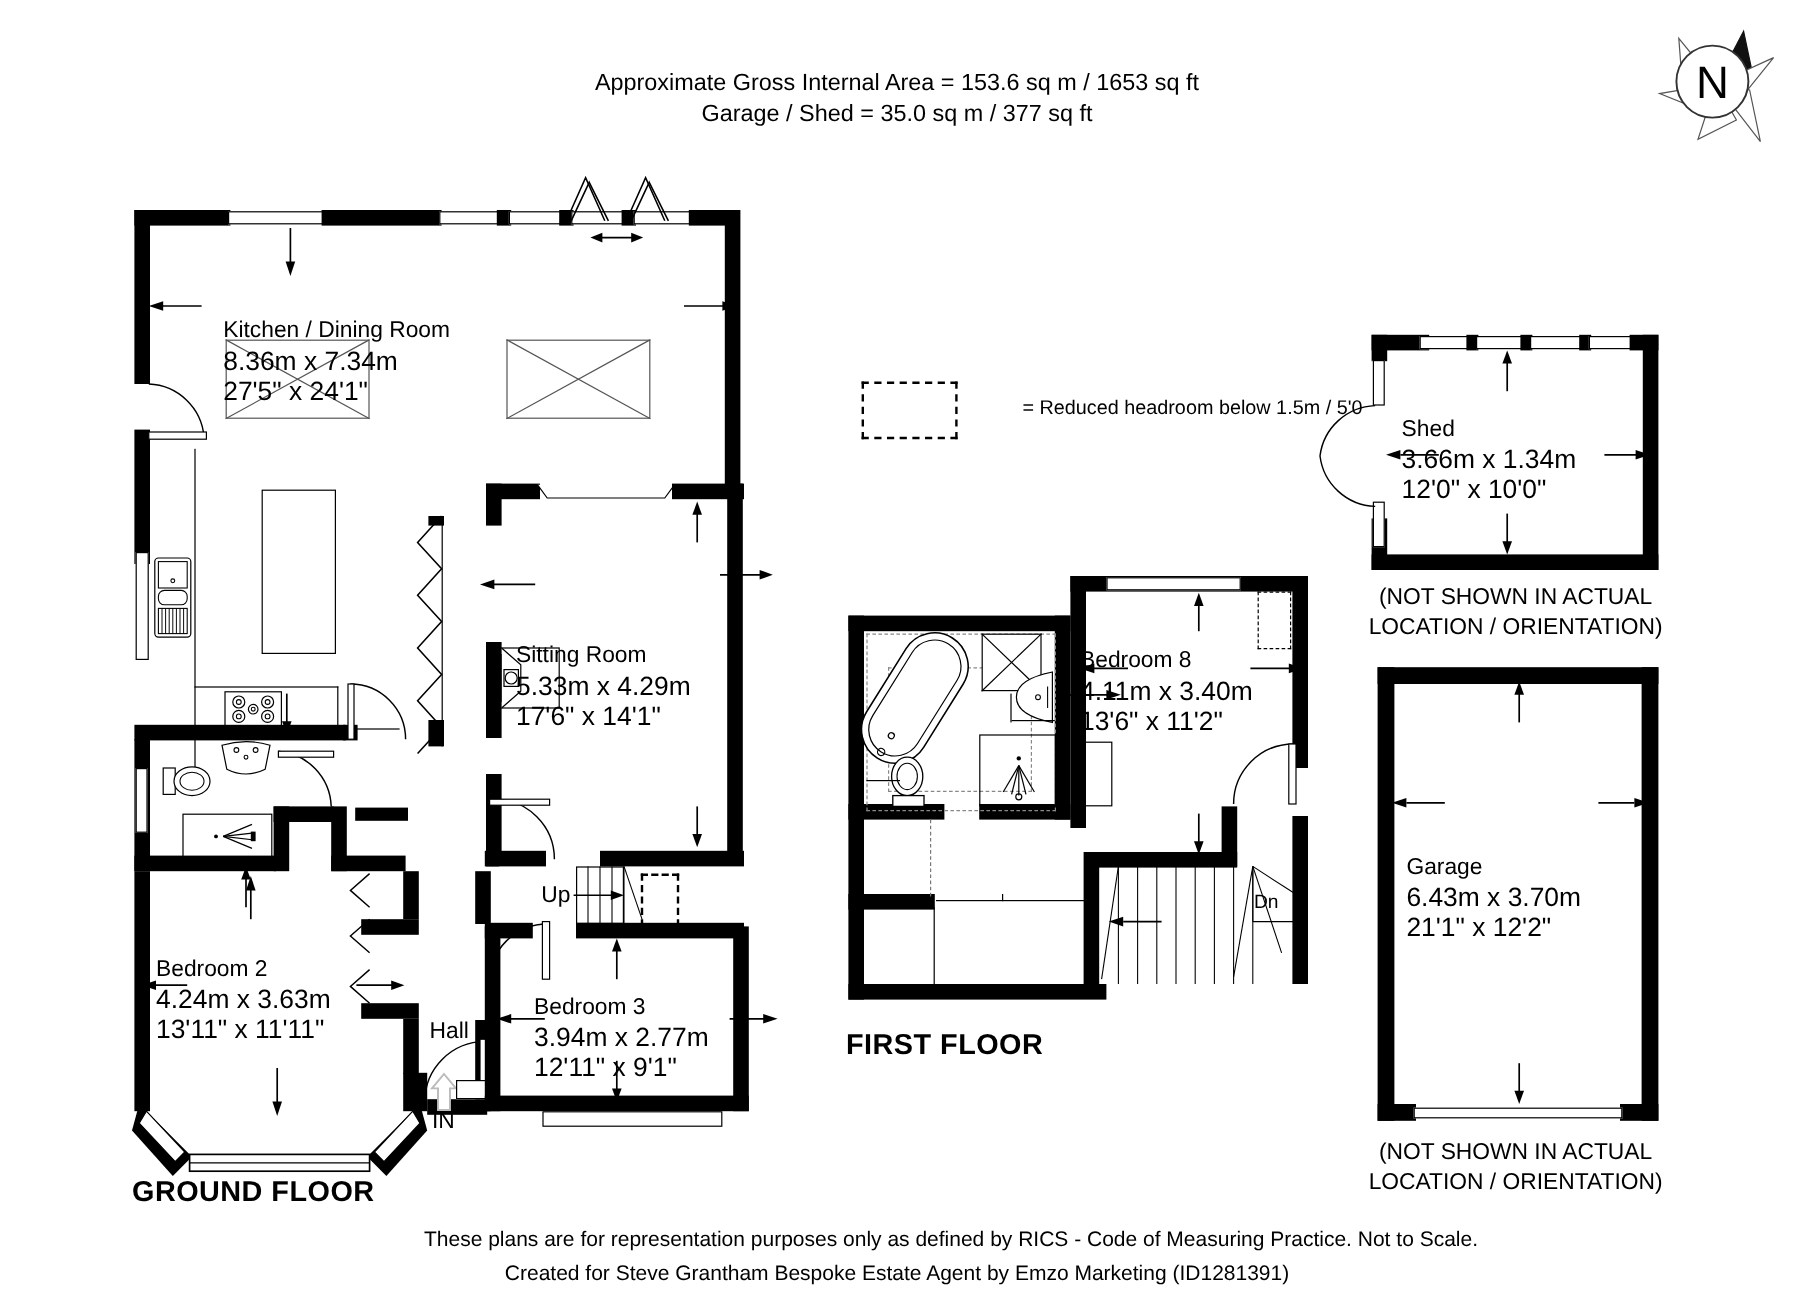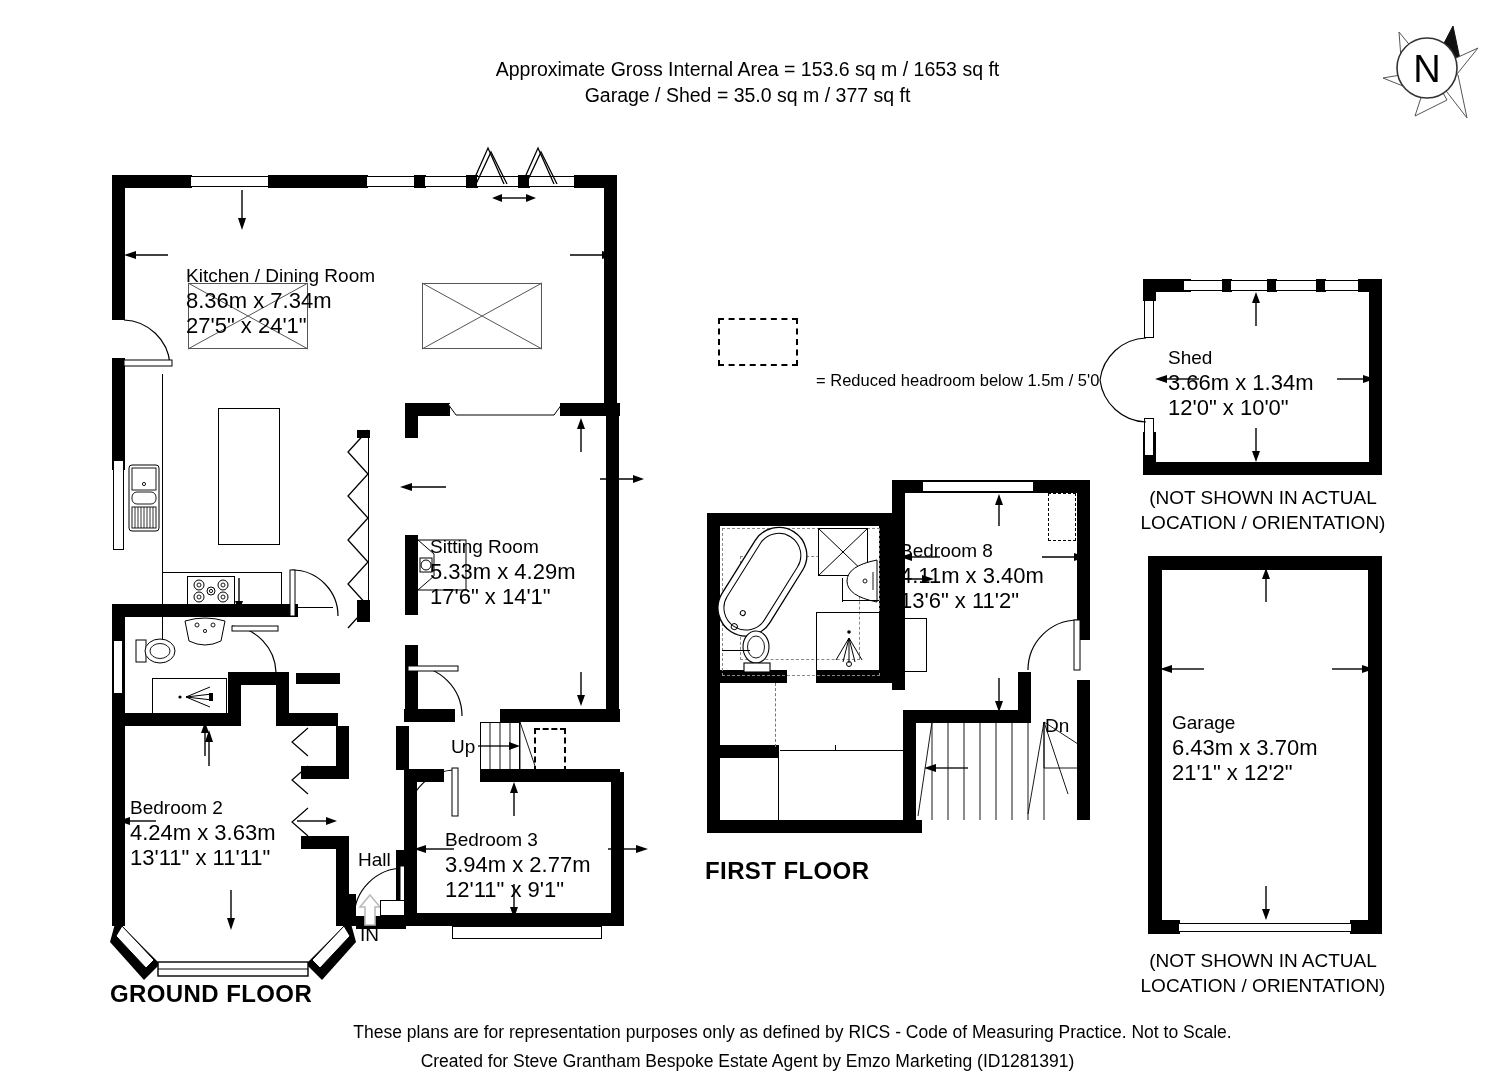--- a/index.html
+++ b/index.html
@@ -380,21 +380,21 @@
     <div class="ctr" style="left:445px;top:827px;width:200px;">
       <div class="rmname">Bedroom 3</div>
       <div class="rmdim">3.94m x 2.77m</div>
       <div class="rmdim">12'11" x 9'1"</div>
     </div>
 
     <div class="floorlabel" style="left:110px;top:980px;">GROUND FLOOR</div>
   </div>
 
   <div class="dash" style="left:718px;top:318px;width:80px;height:48px;"></div>
-  <div class="legendtxt" style="left:816px;top:331px;margin-top:40px;">= Reduced headroom below 1.5m / 5'0</div>
+  <div class="legendtxt" style="left:852px;top:331px;">= Reduced headroom below 1.5m / 5'0</div>
 
   <div>
 
     <div class="w" style="left:707px;top:513px;width:13px;height:320px;"></div>
     <div class="w" style="left:707px;top:513px;width:185px;height:13px;"></div>
     <div class="w" style="left:879px;top:513px;width:13px;height:170px;"></div>
     <div class="w" style="left:707px;top:670px;width:80px;height:13px;"></div>
     <div class="w" style="left:816px;top:670px;width:76px;height:13px;"></div>
 
     <div class="dashthin" style="left:722px;top:528px;width:158px;height:148px;border-width:1.4px;"></div>
@@ -482,21 +482,21 @@
       <path d="M128,0 L152,72" stroke="#000" stroke-width="0.9" fill="none"></path>
       <path d="M128,0 L112,92" stroke="#000" stroke-width="0.9" fill="none"></path>
       <path d="M16,0 L2,94" stroke="#000" stroke-width="0.9" fill="none"></path>
       <line x1="128" y1="0" x2="128" y2="46" stroke="#000" stroke-width="0.9"></line>
       <line x1="128" y1="46" x2="162" y2="46" stroke="#000" stroke-width="0.9"></line>
     </svg>
     <svg style="left:924px;top:760px;" width="44" height="16" viewBox="0 0 44 16">
       <line x1="44" y1="8" x2="12" y2="8" stroke="#000" stroke-width="1.3"></line>
       <polygon points="0,8 12,4 12,12" fill="#000"></polygon>
     </svg>
-    <div class="smalltag" style="left:1045px;top:715px;font-size:19px;text-align:center;">Dn</div>
+    <div class="smalltag" style="left:1045px;top:744px;font-size:16px;text-align:center;">Dn</div>
 
     <svg style="left:990px;top:494px;" width="18" height="32" viewBox="0 0 18 32">
       <line x1="9" y1="32" x2="9" y2="6" stroke="#000" stroke-width="1.4"></line>
       <polygon points="9,0 5,11 13,11" fill="#000"></polygon>
     </svg>
     <svg style="left:900px;top:548px;" width="40" height="18" viewBox="0 0 40 18">
       <line x1="40" y1="9" x2="10" y2="9" stroke="#000" stroke-width="1.4"></line>
       <polygon points="0,9 12,5 12,13" fill="#000"></polygon>
     </svg>
     <svg style="left:1042px;top:548px;" width="44" height="18" viewBox="0 0 44 18">

